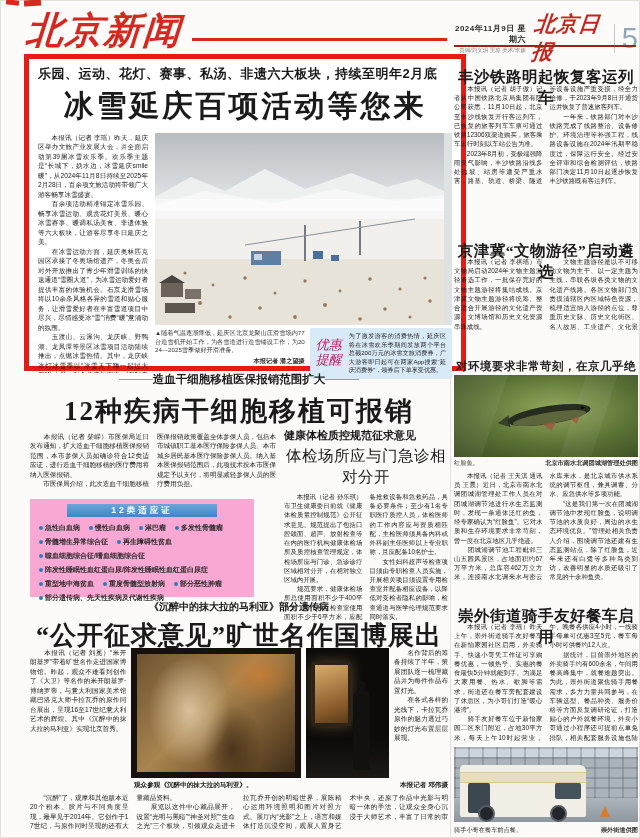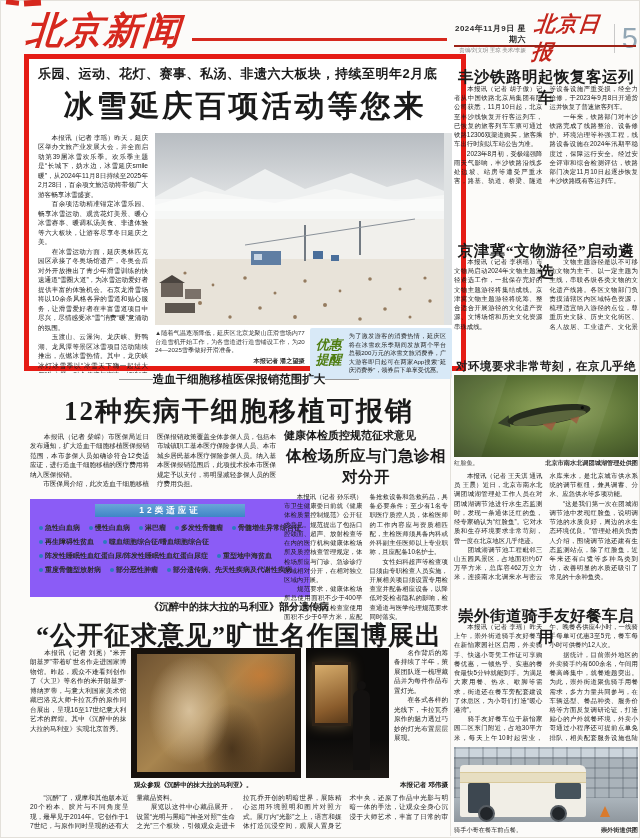--- a/index.html
+++ b/index.html
@@ -28,39 +28,39 @@
   .feat-content{display:flex;gap:7px;}
   .feat-left{width:110px;height:240px;}
   .body-text{font-size:6.6px;line-height:1.44;text-align:justify;word-break:break-all;
         white-space:pre-line;color:#1c1c1c;overflow:hidden;}
   .feat-right{flex:1;display:flex;flex-direction:column;gap:3px;}
   .photo-snow{width:100%;height:192px;overflow:hidden;background:#dfe2e3;}
   .feat-bottom{display:flex;gap:5px;align-items:stretch;}
   .feat-caption{flex:1.15;font-size:6.2px;line-height:1.4;text-align:justify;word-break:break-all;color:#333;padding-top:1px;}
   .feat-credit{text-align:right;font-weight:bold;margin-top:2px;font-size:6.2px;}
   .promo{flex:1;background:#d8e9f7;border-radius:2px;display:flex;gap:5px;padding:4px 6px;align-items:center;}
-  .promo-label{width:28px;font-size:13px;font-weight:700;font-style:italic;color:#4d7c0f;line-height:1.15;word-break:break-all;}
+  .promo-label{width:28px;font-size:13px;font-weight:400;font-style:italic;color:#be185d;line-height:1.15;word-break:break-all;}
   .promo-text{flex:1;font-size:6.1px;line-height:1.4;text-align:justify;word-break:break-all;color:#222;}
   
   .mid-kicker{position:absolute;left:30px;top:372px;width:418px;display:flex;align-items:center;
         font-size:11.5px;font-weight:900;justify-content:center;}
   .mid-kicker .dash{width:34px;height:1px;background:#9a9a9a;}
   .mid-headline{position:absolute;left:30px;top:386px;width:418px;text-align:center;
         font-size:27px;font-weight:900;letter-spacing:2px;}
   .stem-body{position:absolute;left:30px;top:432px;width:246px;height:62px;column-count:2;column-gap:8px;}
-  .ind-box{position:absolute;left:30px;top:499px;width:280px;height:98px;background:#8b5cf6;}
+  .ind-box{position:absolute;left:30px;top:499px;width:224px;height:98px;background:#f9a8d4;}
   .ind-banner{width:150px;height:13px;margin:5px auto 4px;background:linear-gradient(#6aa6d8,#3f86c6);
         color:#fff;font-size:8.5px;font-weight:bold;letter-spacing:3px;display:flex;align-items:center;justify-content:center;}
   .ind-items{display:flex;flex-wrap:wrap;row-gap:4px;column-gap:9px;padding:2px 9px;}
   .ind-item{display:inline-flex;align-items:center;gap:2px;font-size:7px;font-weight:bold;color:#2c2c2c;}
   .ind-dot{width:4px;height:4px;border-radius:50%;background:#2b7bbf;flex:none;}
   
   .chk{position:absolute;left:284px;top:428px;width:164px;}
   .chk-kicker{font-size:11px;font-weight:900;}
-  .chk-headline{text-align:center;font-size:15.5px;font-weight:700;margin:3px 0 4px;letter-spacing:.5px;}
+  .chk-headline{text-align:center;font-size:15.5px;font-weight:400;margin:3px 0 4px;letter-spacing:.5px;}
   .chk-body{height:138px;column-count:2;column-gap:7px;font-size:6.4px;}
   
   .mus-kicker{position:absolute;left:30px;top:600px;width:418px;text-align:center;font-size:10px;font-weight:900;}
   .mus-headline{position:absolute;left:30px;top:611px;width:418px;text-align:center;font-size:26px;font-weight:900;letter-spacing:1px;}
   .mus-row{position:absolute;left:30px;top:648px;width:418px;height:130px;display:flex;gap:5px;}
   .mus-left{width:100px;height:130px;}
   .photo-painting{width:164px;height:118px;border:6px solid #16110d;
     background:
       radial-gradient(58px 78px at 33% 48%, rgba(224,203,168,.85), rgba(224,203,168,0) 70%),
       radial-gradient(55px 42px at 78% 18%, rgba(205,125,52,.75), rgba(205,125,52,0) 70%),

